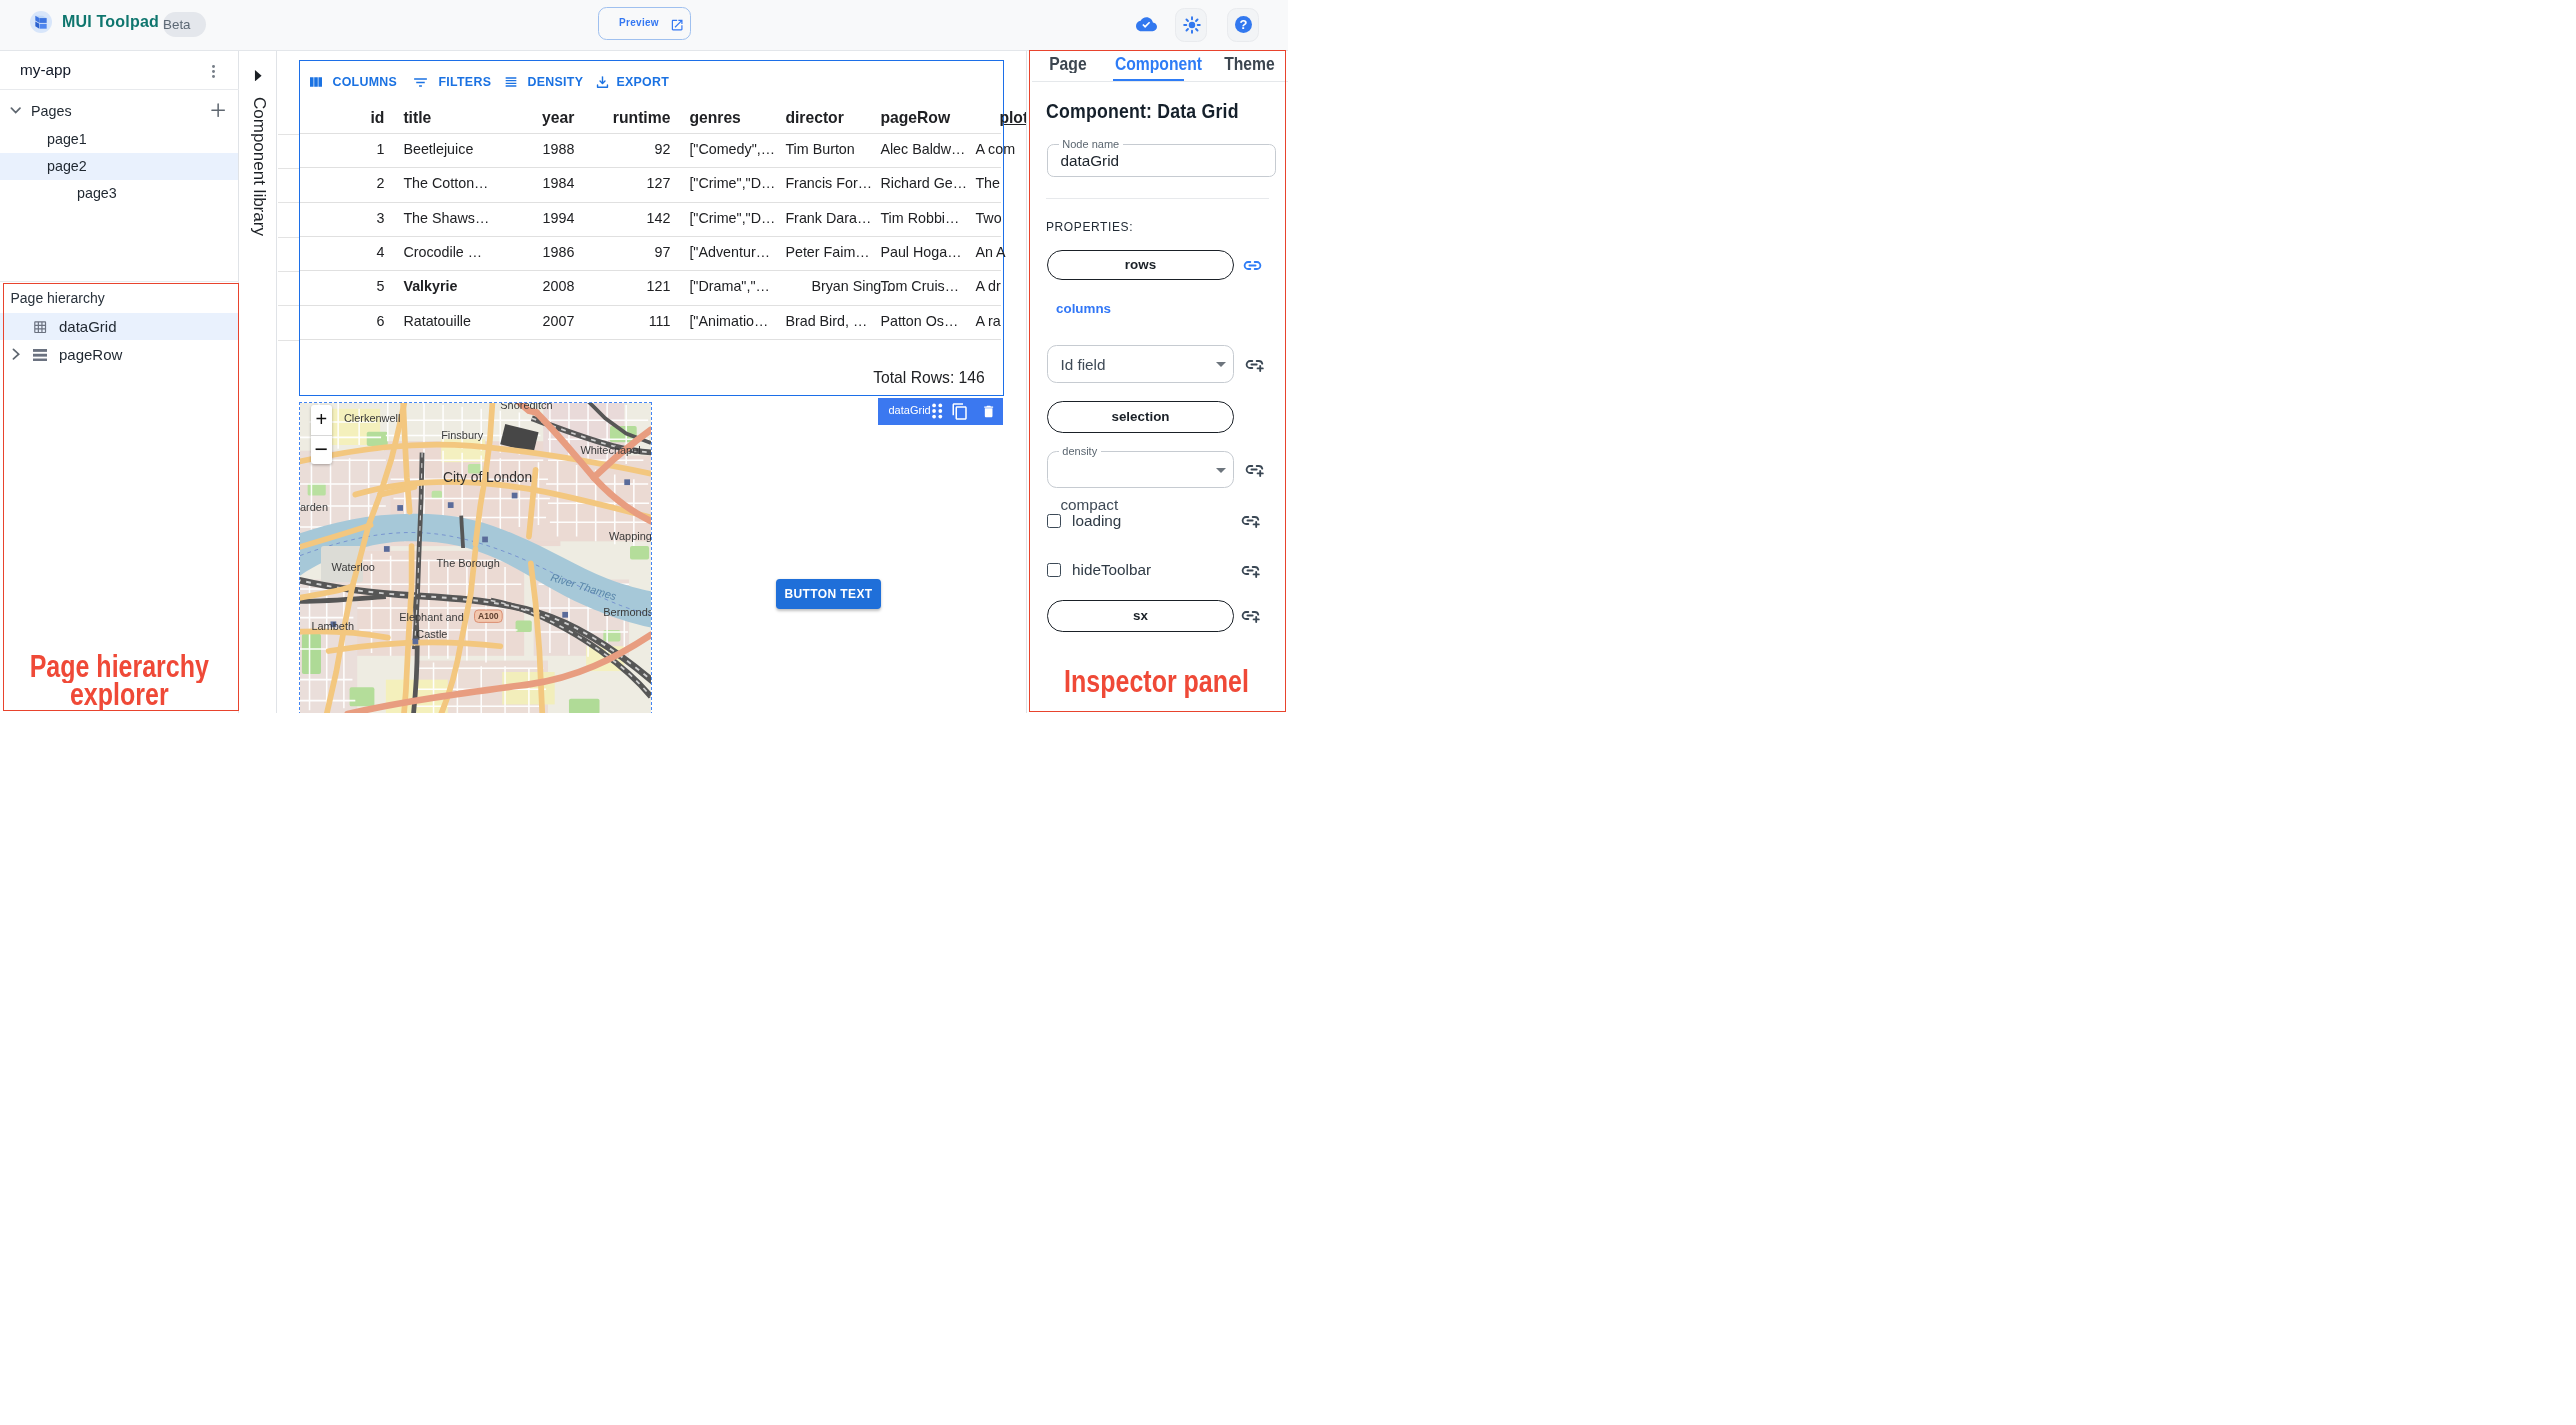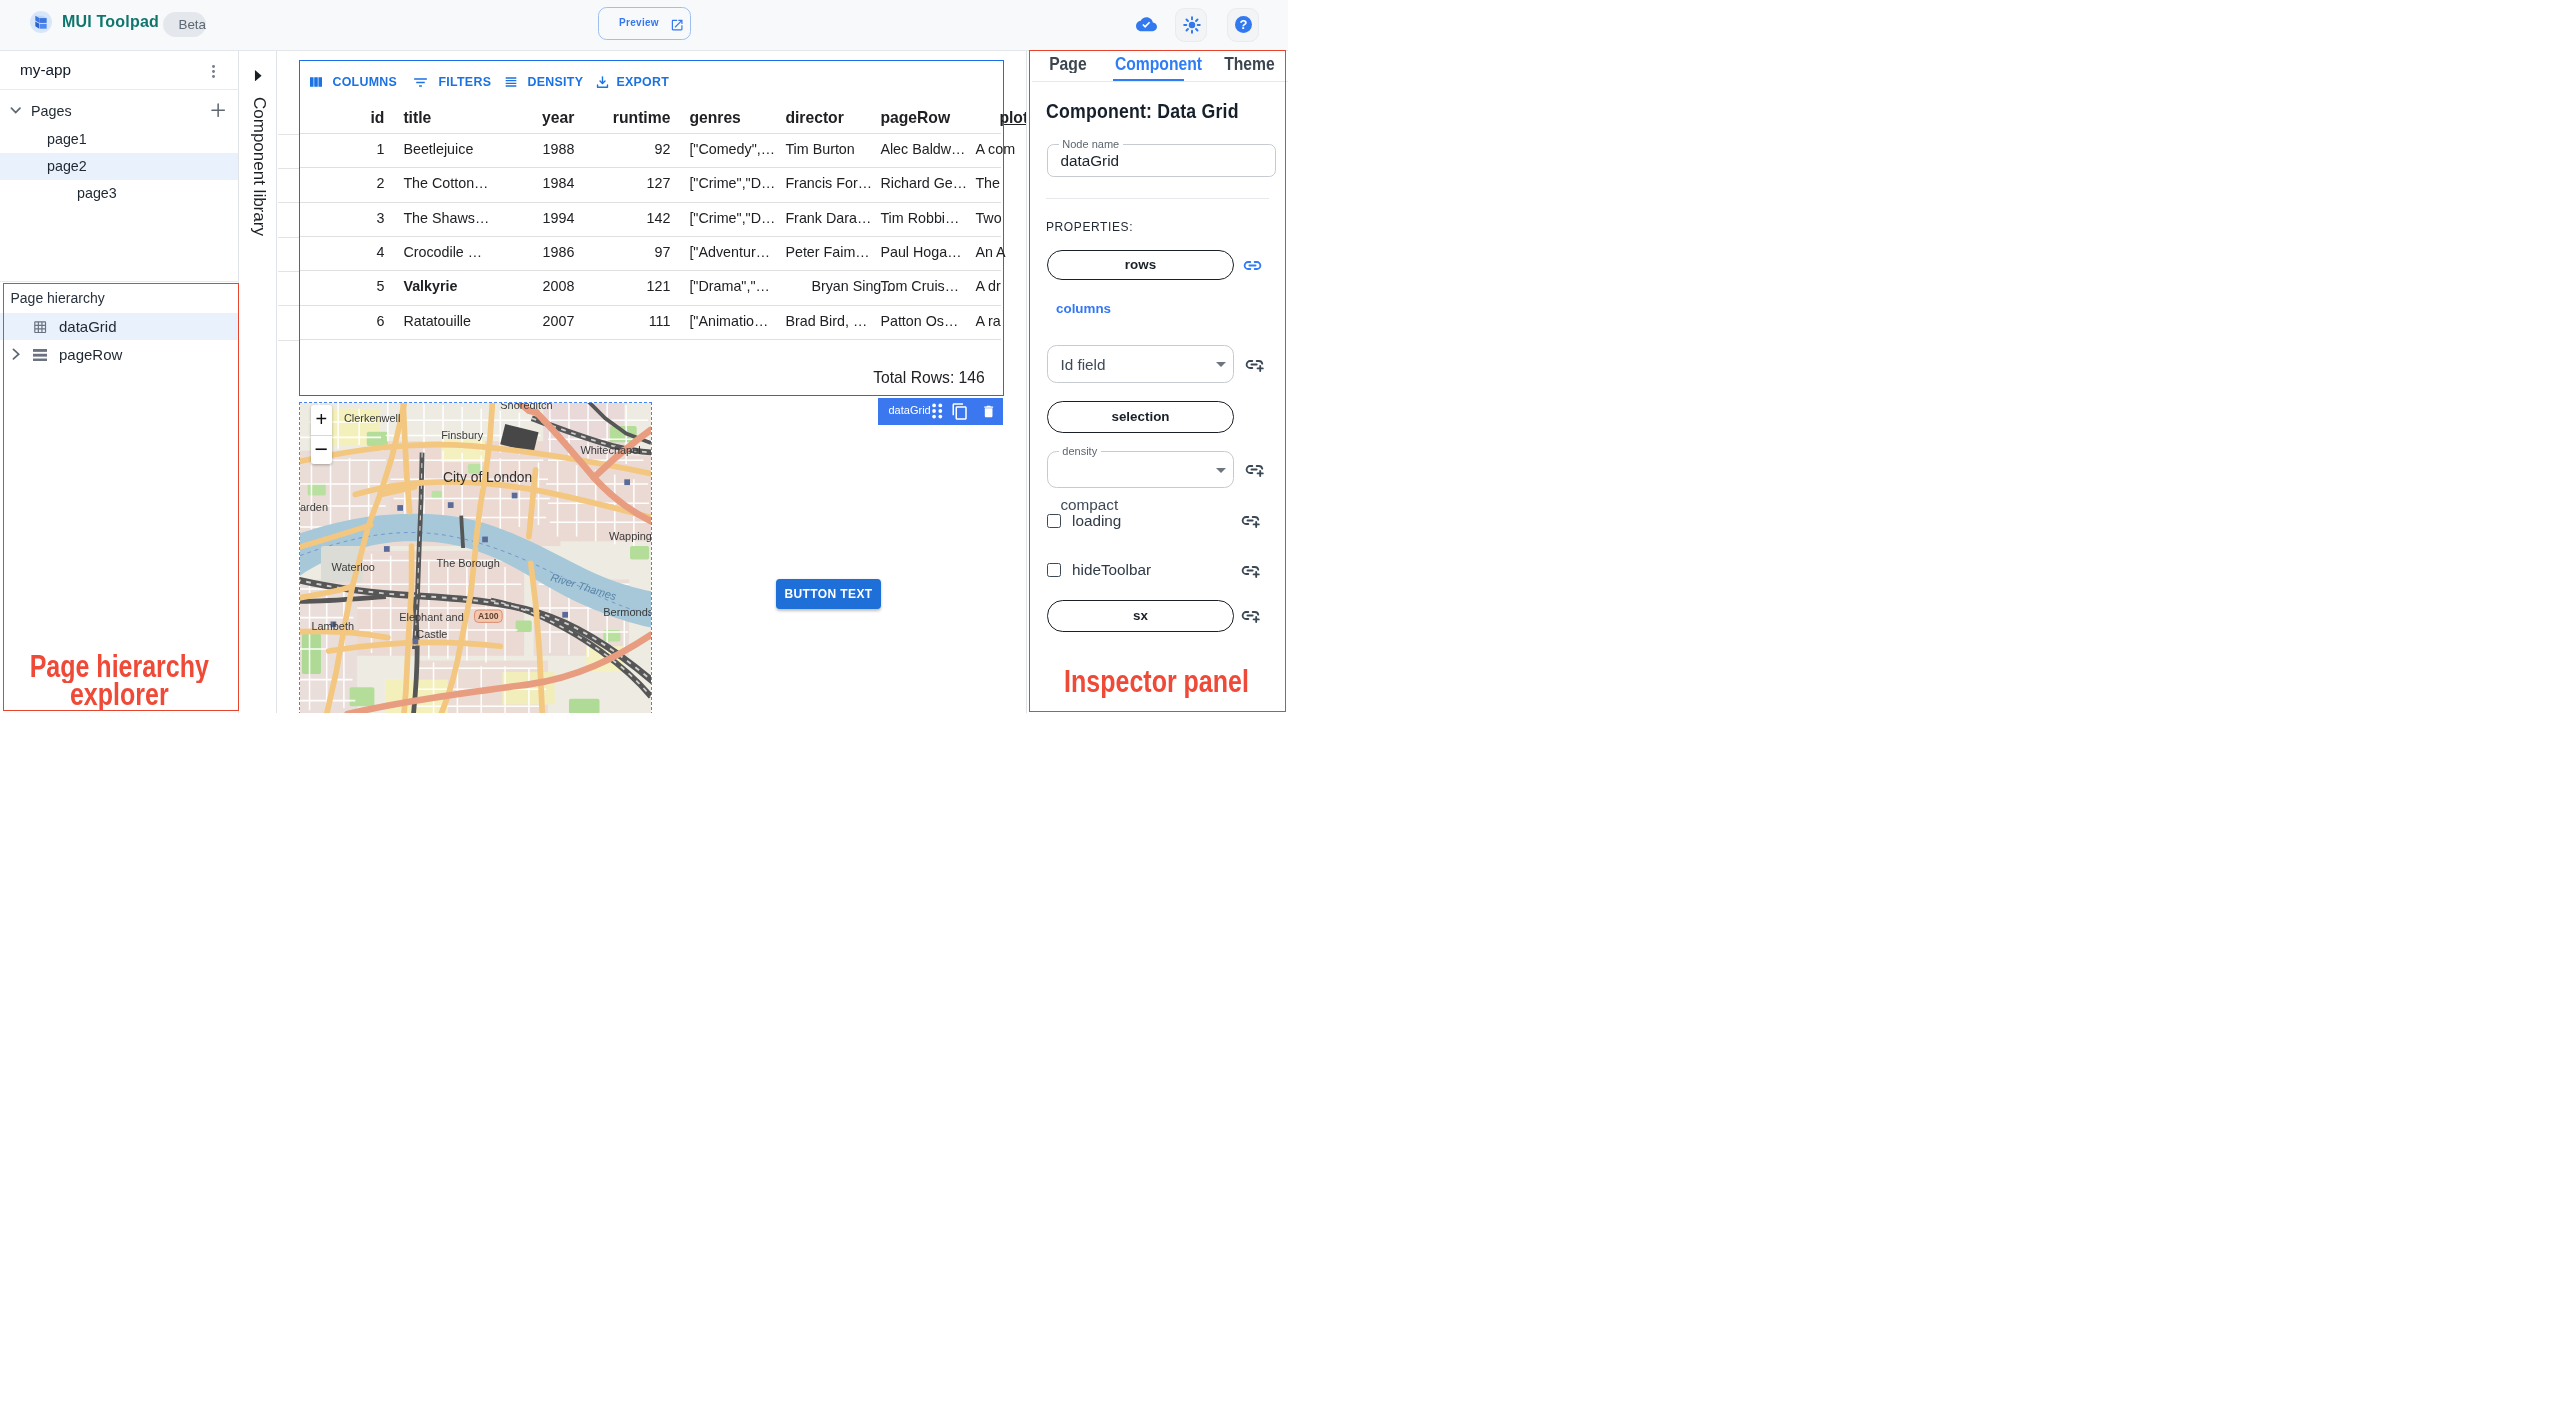--- a/index.html
+++ b/index.html
@@ -3,21 +3,21 @@
 <meta charset="utf-8">
 <style>
 * { margin:0; padding:0; box-sizing:border-box; }
 html,body { width:1288px; height:713px; overflow:hidden; font-family:"Liberation Sans", sans-serif; background:#fff; }
 #page { position:relative; width:1288px; height:713px; }
 
 
 #topbar { position:absolute; left:0; top:0; width:1288px; height:51px; background:#f8f9fa; border-bottom:1px solid #e3e6ea; }
 #logo-circle { position:absolute; left:30px; top:11.4px; width:22px; height:22px; border-radius:50%; background:#d8e6fa; }
 #brand { position:absolute; left:62px; top:13.4px; font-size:16px; font-weight:700; color:#0f766e; letter-spacing:0.2px; }
-#beta { position:absolute; left:163px; top:12px; width:43px; height:25px; border-radius:12.4px; background:#e4e7ec; color:#5c6874; font-size:13.4px; text-align:right; line-height:25px; }
+#beta { position:absolute; left:163px; top:12px; width:43px; height:25px; border-radius:12.4px; background:#e4e7ec; color:#5c6874; font-size:13.4px; text-align:left; line-height:25px; }
 #preview-btn { position:absolute; left:598px; top:7.2px; width:93px; height:33px; border:1px solid #9fc0ef; border-radius:8.6px; }
 #preview-btn span { position:absolute; left:20px; top:8.6px; font-size:10px; font-weight:700; color:#3377f2; letter-spacing:0.3px; }
 .sq-btn { position:absolute; top:7.6px; width:32px; height:34px; background:#f2f4f6; border:1px solid #e9ebee; border-radius:9.5px; }
 
 
 #sidebar { position:absolute; left:0; top:51px; width:239px; height:662px; background:#fff; border-right:1px solid #e0e3e7; }
 #myapp { position:absolute; left:20px; top:10px; font-size:15.3px; color:#111827; }
 #sb-div1 { position:absolute; left:0; top:38px; width:239px; height:1px; background:#e8eaed; }
 #sb-div2 { position:absolute; left:0; top:230px; width:239px; height:1px; background:#e8eaed; }
 .treerow { position:absolute; left:0; width:238px; height:27px; }

